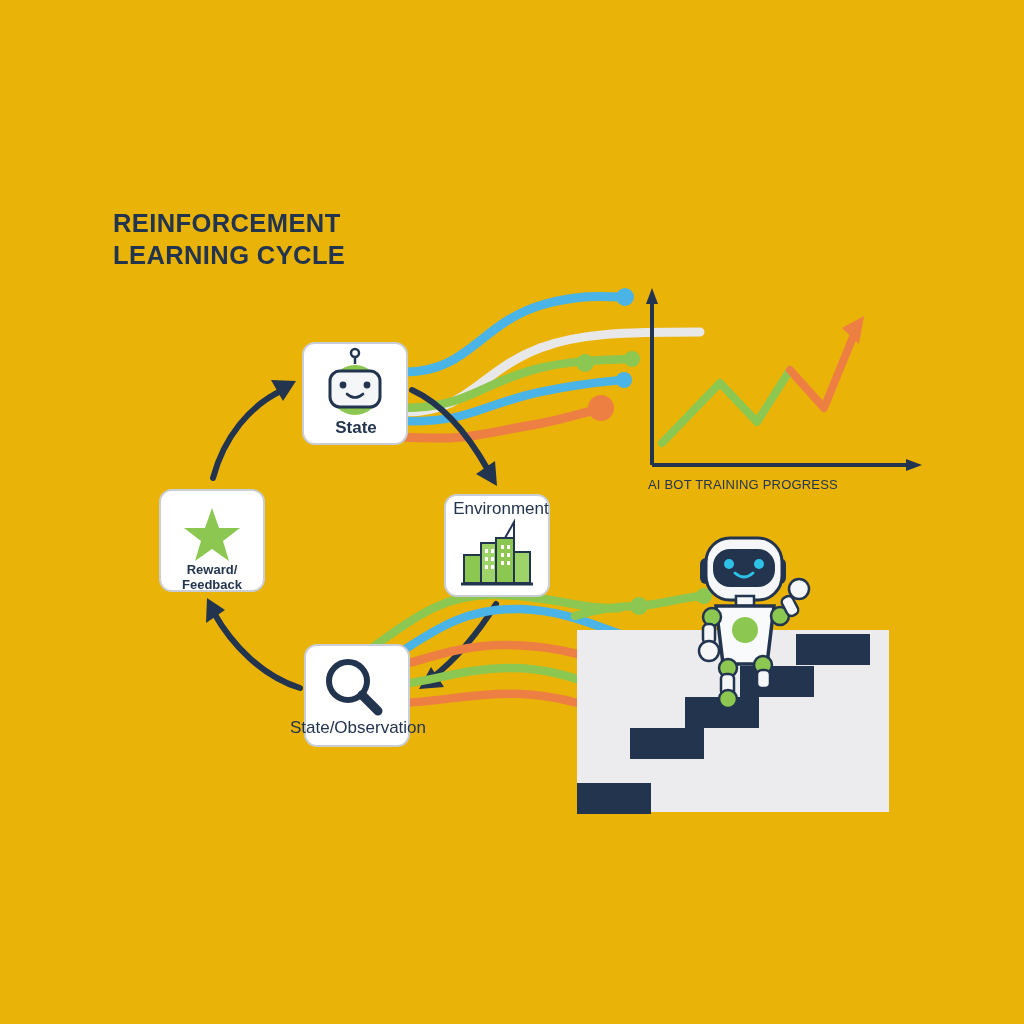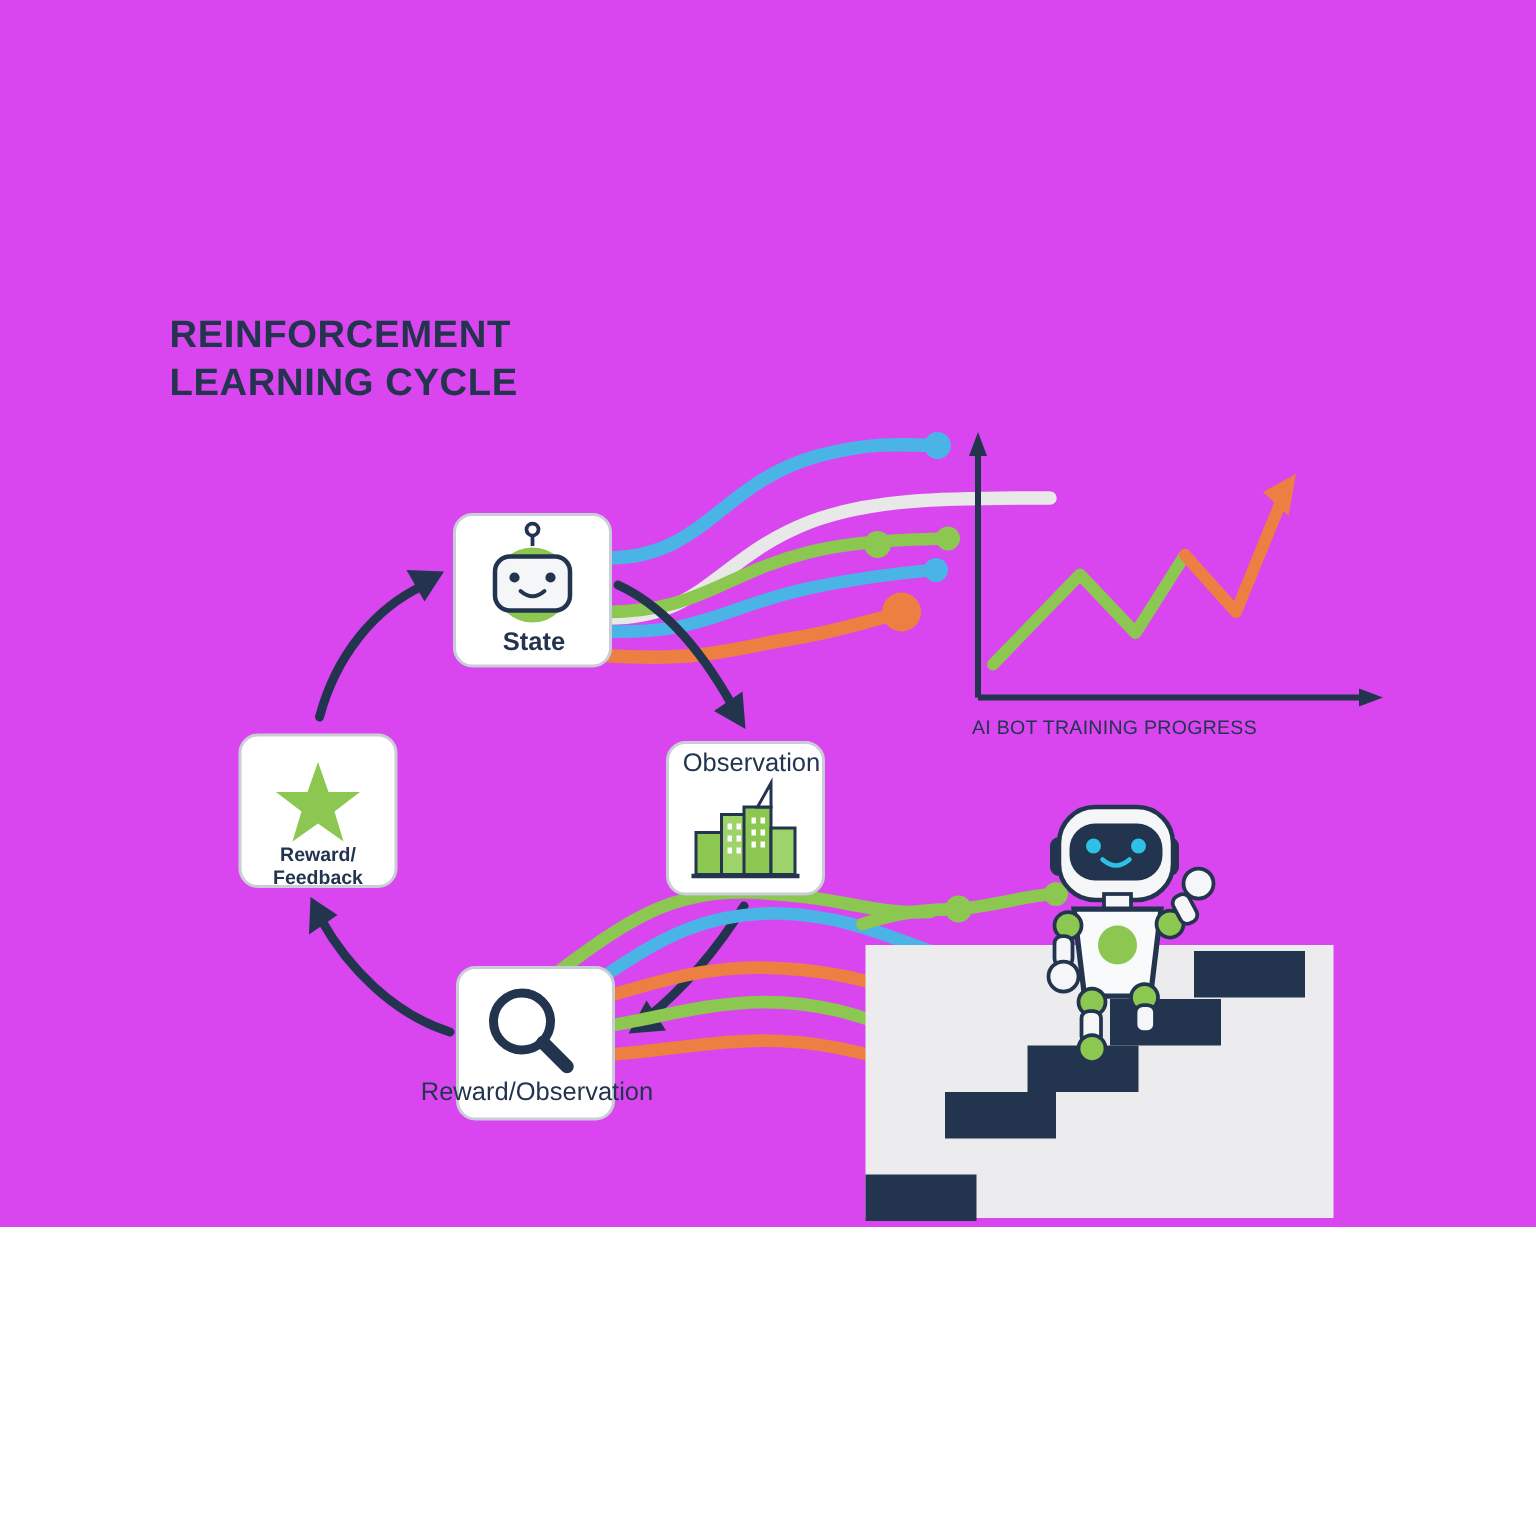--- a/index.html
+++ b/index.html
@@ -3,22 +3,22 @@
 <meta charset="utf-8">
 <style>
   html, body {
     margin: 0;
     padding: 0;
     background: #ffffff;
   }
   #canvas {
     position: relative;
     width: 1024px;
-    height: 818px;
-    background: #d946ef;
+    height: 1024px;
+    background: #eab308;
     overflow: hidden;
     font-family: "Liberation Sans", sans-serif;
   }
   #art {
     position: absolute;
     left: 0; top: 0;
     width: 1024px;
     height: 1024px;
   }
   .title {
@@ -250,22 +250,22 @@
       <polygon points="212,508 219,528 240,528 223,541 229,561 212,549 195,561 201,541 184,528 205,528" fill="#8cc751"></polygon>
     </g>
 
   </svg>
 
   <div class="title">REINFORCEMENT
 LEARNING CYCLE</div>
 
   <div class="node-label" id="label-agent">State</div>
 
-  <div class="node-label" id="label-environment">Observation</div>
-
-  <div class="node-label" id="label-state">Reward/Observation</div>
+  <div class="node-label" id="label-environment">Environment</div>
+
+  <div class="node-label" id="label-state">State/Observation</div>
 
   <div class="node-label" id="label-reward">Reward/
 Feedback</div>
 
   <div class="chart-caption">AI BOT TRAINING PROGRESS</div>
 
 </div>
 
 </body></html>

